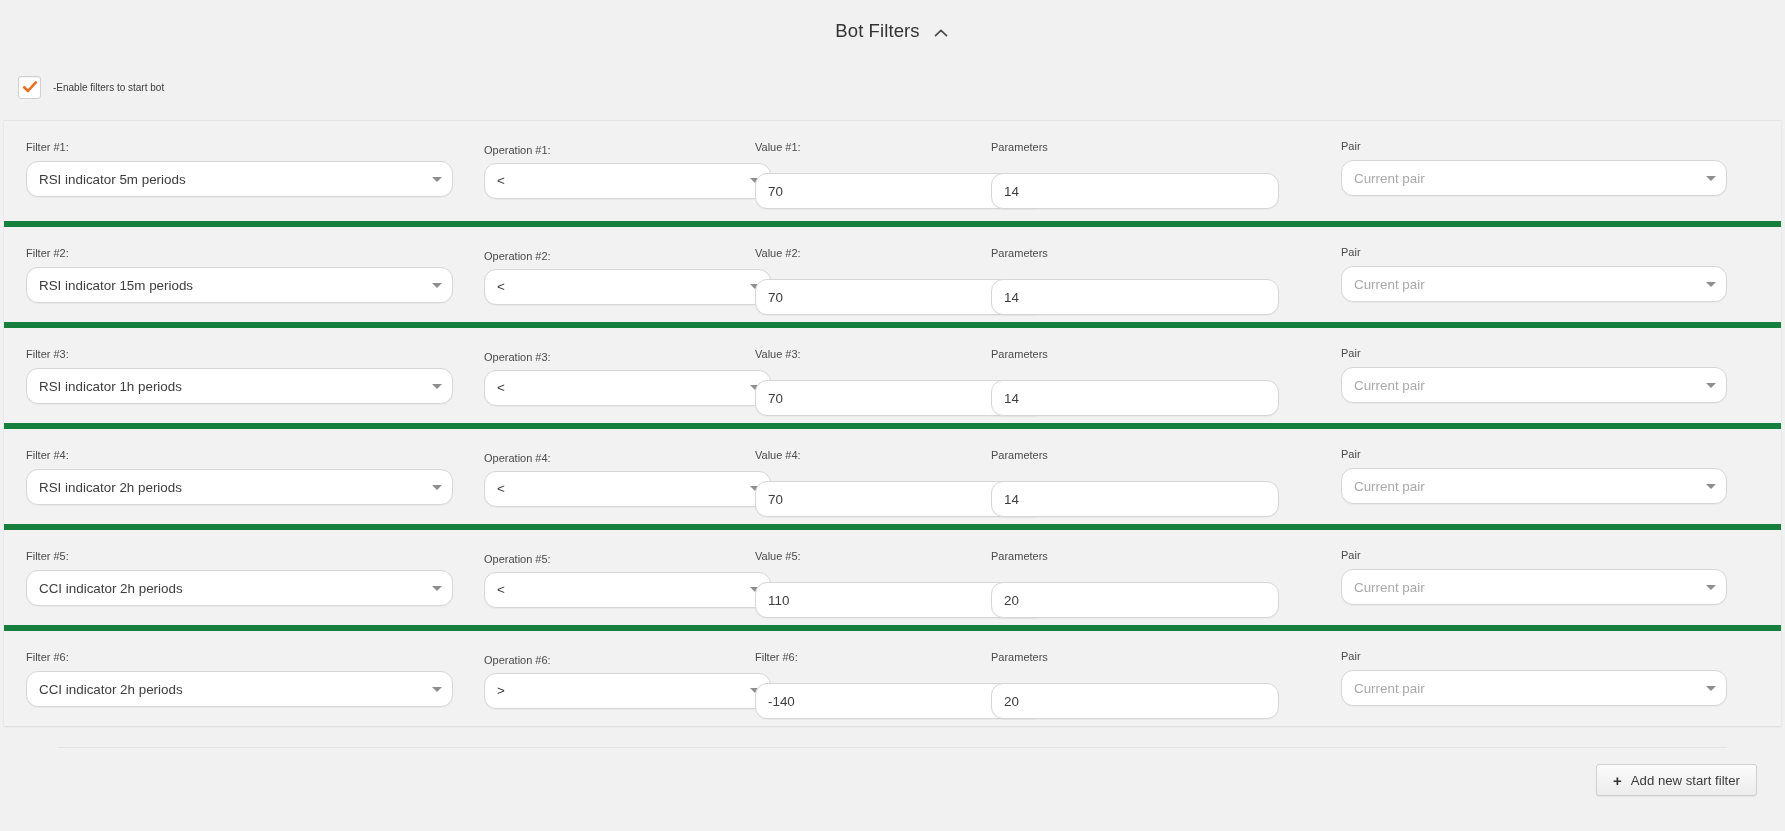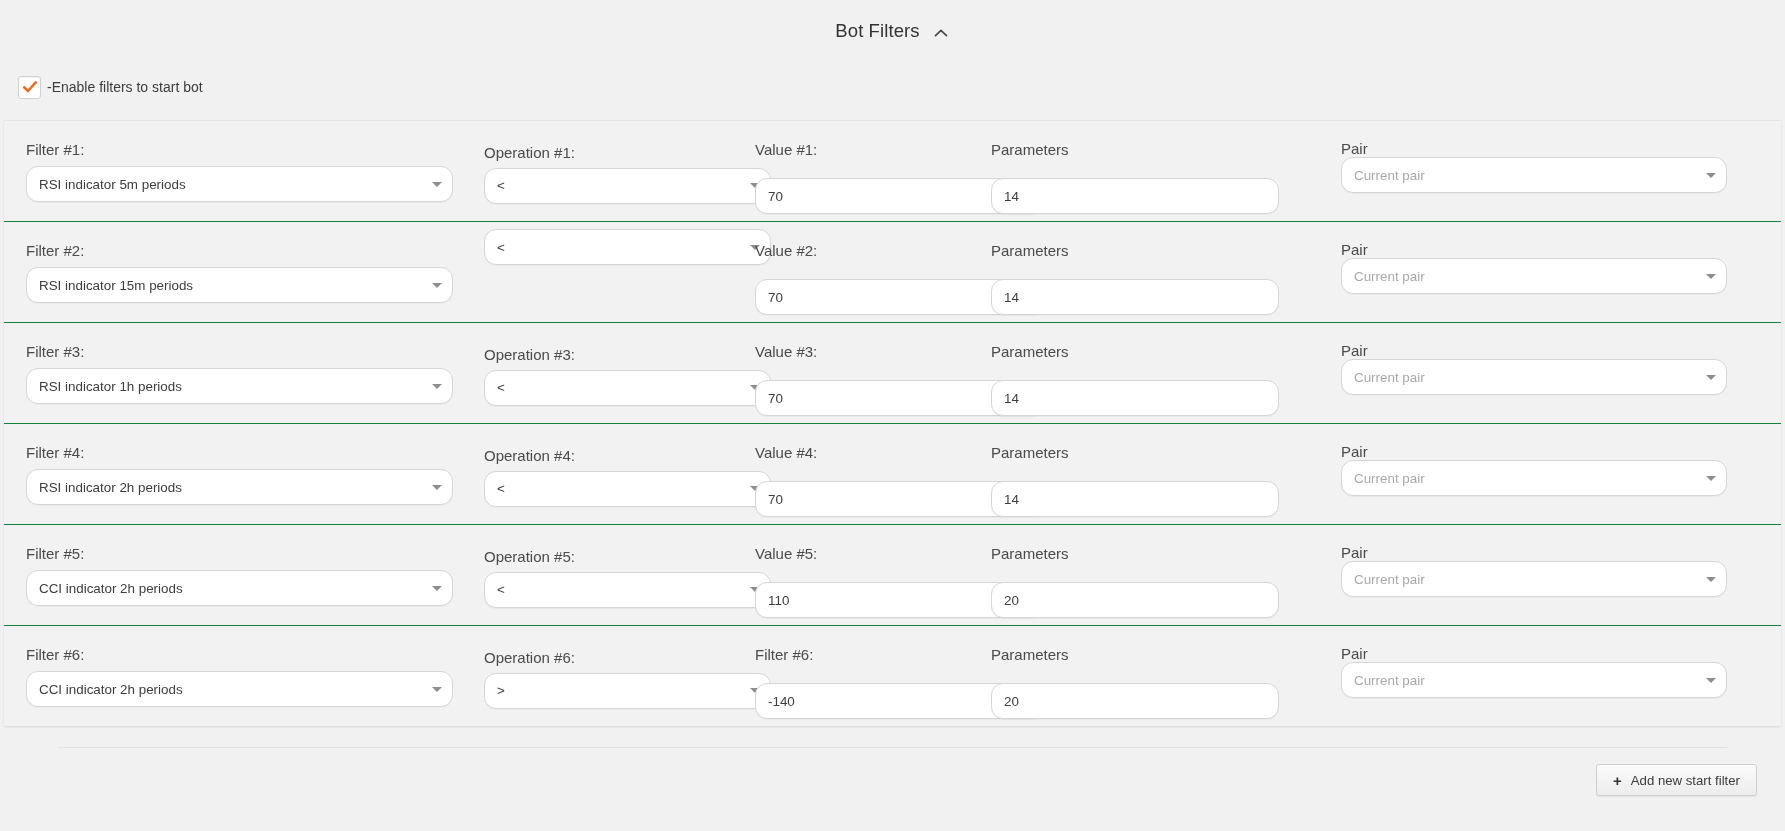--- a/index.html
+++ b/index.html
@@ -39,55 +39,55 @@
     background: #ffffff;
     border: 1px solid #d0d0d0;
     border-radius: 3px;
     display: flex; align-items: center; justify-content: center;
     box-shadow: 0 1px 1px rgba(0,0,0,.05) inset;
     flex: 0 0 auto;
     cursor: pointer;
   }
   .checkbox svg { display: block; }
   .enable-label {
-    margin-left: 6px;
-    font-size: 14px;
+    margin-left: 12px;
+    font-size: 10px;
     color: #3c3c3c;
   }
 
   
   .filters-block {
     margin: 8px 4px 0 4px;
     background: #ffffff;
     box-shadow: 0 1px 2px rgba(0,0,0,.10);
   }
   .filter-row {
     position: relative;
     background: #f2f2f2;
-    border-top: 1px solid #15803d;
+    border-top: 6px solid #15803d;
     height: 101px;
     padding: 0 0 0 0;
   }
   .filter-row:first-child { border-top: 1px solid #e4e4e4; }
   .filter-row .inner {
     position: relative;
     height: 100%;
     margin: 0 20px 0 20px;
   }
 
   
   .col { position: absolute; top: 0; }
   .col-filter    { left: 2px;    width: 427px; }
   .col-operation { left: 460px;  width: 287px; }
   .col-value     { left: 731px;  width: 289px; }
   .col-params    { left: 967px; width: 288px; }
   .col-pair      { left: 1317px; width: 386px; }
 
   .field-label {
-    font-size: 15px;
+    font-size: 11px;
     color: #4a4a4a;
     display: block;
     white-space: nowrap;
   }
   .col-filter .field-label,
   .col-value  .field-label { padding-top: 20px; }
   .col-operation .field-label { padding-top: 22.5px; }
   .col-params .field-label { padding-top: 20px; }
   .col-pair   .field-label { padding-top: 19px; }
 
@@ -111,21 +111,21 @@
 
   .caret {
     width: 0; height: 0;
     border-left: 5px solid transparent;
     border-right: 5px solid transparent;
     border-top: 5px solid #8e8e8e;
     flex: 0 0 auto;
     margin-left: 8px;
   }
   .col-operation .control { margin-top: 7px; }
-  .col-pair .control { margin-top: 0; }
+  .col-pair .control { margin-top: 8px; }
 
   
   .footer-divider {
     margin: 21px 58px 0 58px;
     border-top: 1px solid #e3e3e3;
   }
   .footer {
     display: flex; justify-content: flex-end; align-items: center;
     padding: 16px 28px 0 0;
   }
@@ -210,20 +210,21 @@
     <div class="filter-row">
       <div class="inner">
         <div class="col col-filter">
           <span class="field-label">Filter #2:</span>
           <div class="control">
             <span class="txt">RSI indicator 15m periods</span>
             <span class="caret"></span>
           </div>
         </div>
         <div class="col col-operation">
+          <span class="field-label">Operation #2:</span>
           <div class="control">
             <span class="txt">&lt;</span>
             <span class="caret"></span>
           </div>
         </div>
         <div class="col col-value">
           <span class="field-label">Value #2:</span>
           <div class="control input">
             <span class="txt">70</span>
           </div>

